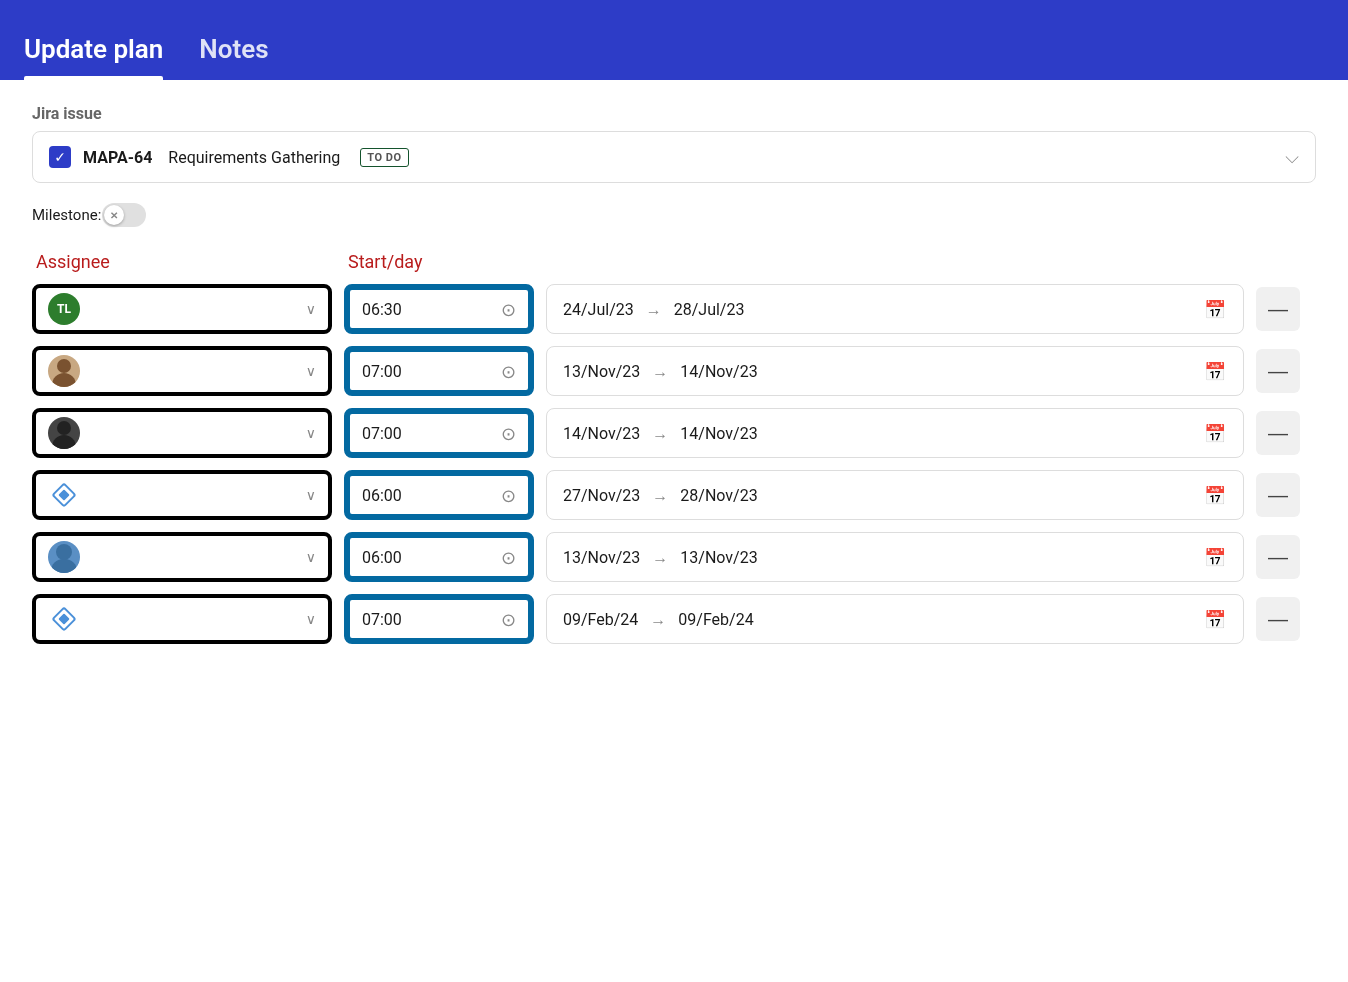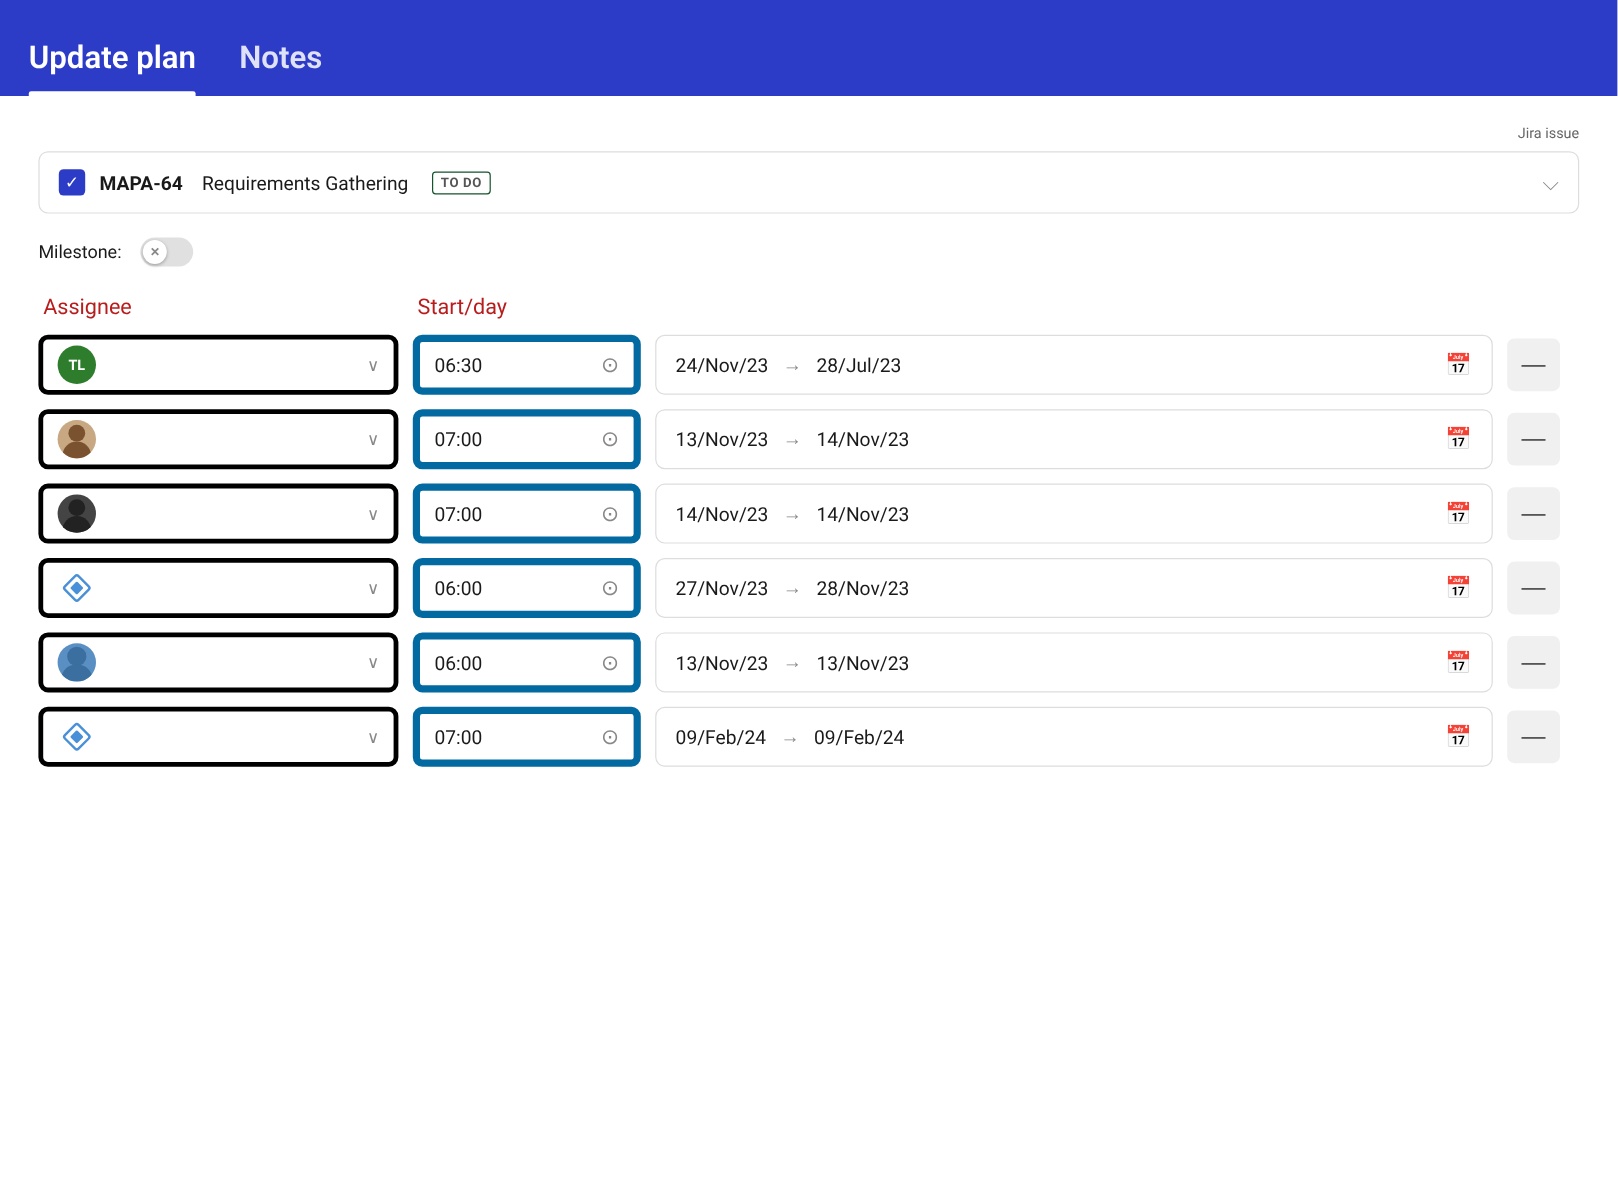--- a/index.html
+++ b/index.html
@@ -38,25 +38,24 @@
     .header-tab:not(.active) {
       opacity: 0.85;
       margin-left: 20px;
     }
 
     .content {
       padding: 24px 32px;
     }
 
     .section-label {
-      font-size: 12px;
+      font-size: 16px;
       color: #666;
-      font-weight: 400;
+      font-weight: 700;
       margin-bottom: 8px;
-      text-align: right;
     }
 
     .jira-issue-selector {
       border: 1px solid #ddd;
       border-radius: 8px;
       padding: 14px 16px;
       display: flex;
       align-items: center;
       justify-content: space-between;
       margin-bottom: 20px;
@@ -107,21 +106,21 @@
     }
 
     .chevron-down {
       color: #888;
       font-size: 18px;
     }
 
     .milestone-row {
       display: flex;
       align-items: center;
-      gap: 16px;
+      gap: 1px;
       margin-bottom: 24px;
     }
 
     .milestone-label {
       font-size: 15px;
       color: #1a1a1a;
     }
 
     .milestone-toggle {
       width: 44px;
@@ -326,21 +325,21 @@
       <div class="assignee-select">
         <div class="avatar avatar-tl">TL</div>
         <span class="chevron-small">∨</span>
       </div>
       <div class="hour-input">
         <span class="hour-value">06:30</span>
         <span class="clock-icon">⊙</span>
       </div>
       <div class="date-range-input">
         <div class="date-range-content">
-          <span class="date-text">24/Nov/23</span>
+          <span class="date-text">24/Jul/23</span>
           <span class="arrow-right"> → </span>
           <span class="date-text">28/Jul/23</span>
         </div>
         <span class="calendar-icon">📅</span>
       </div>
       <button class="remove-btn">—</button>
     </div>
 
     <div class="assignee-row">
       <div class="assignee-select">

